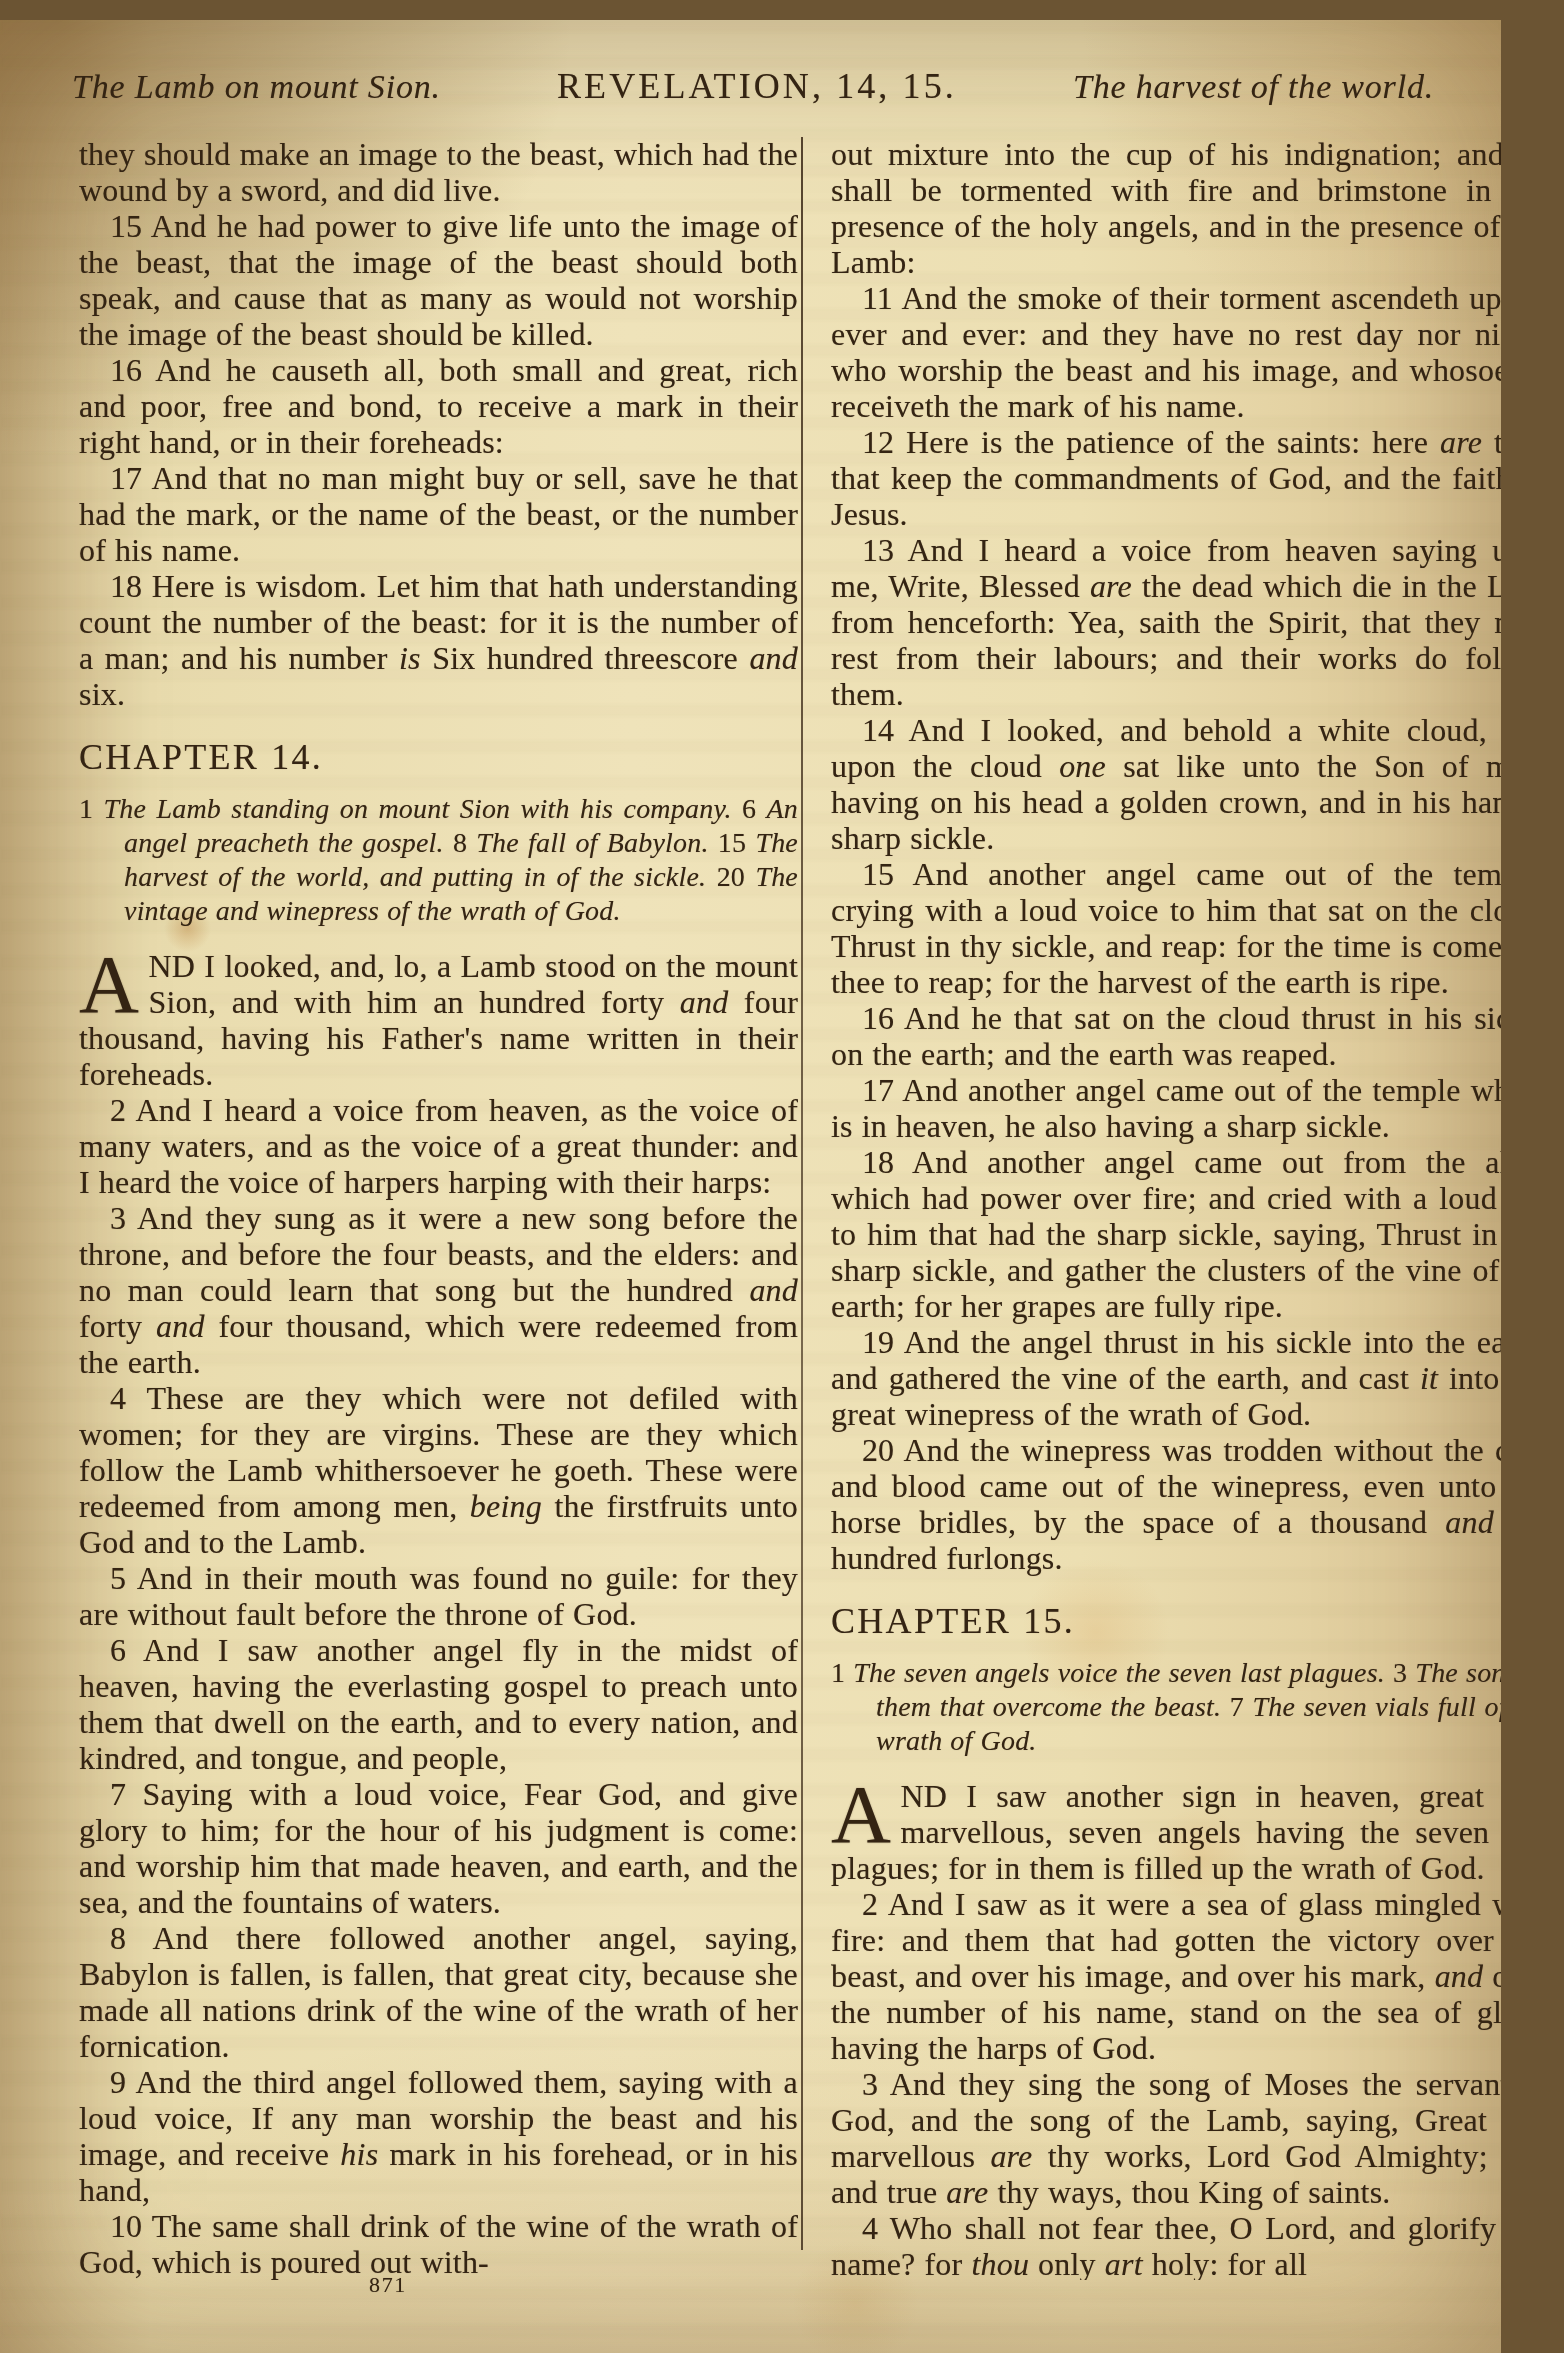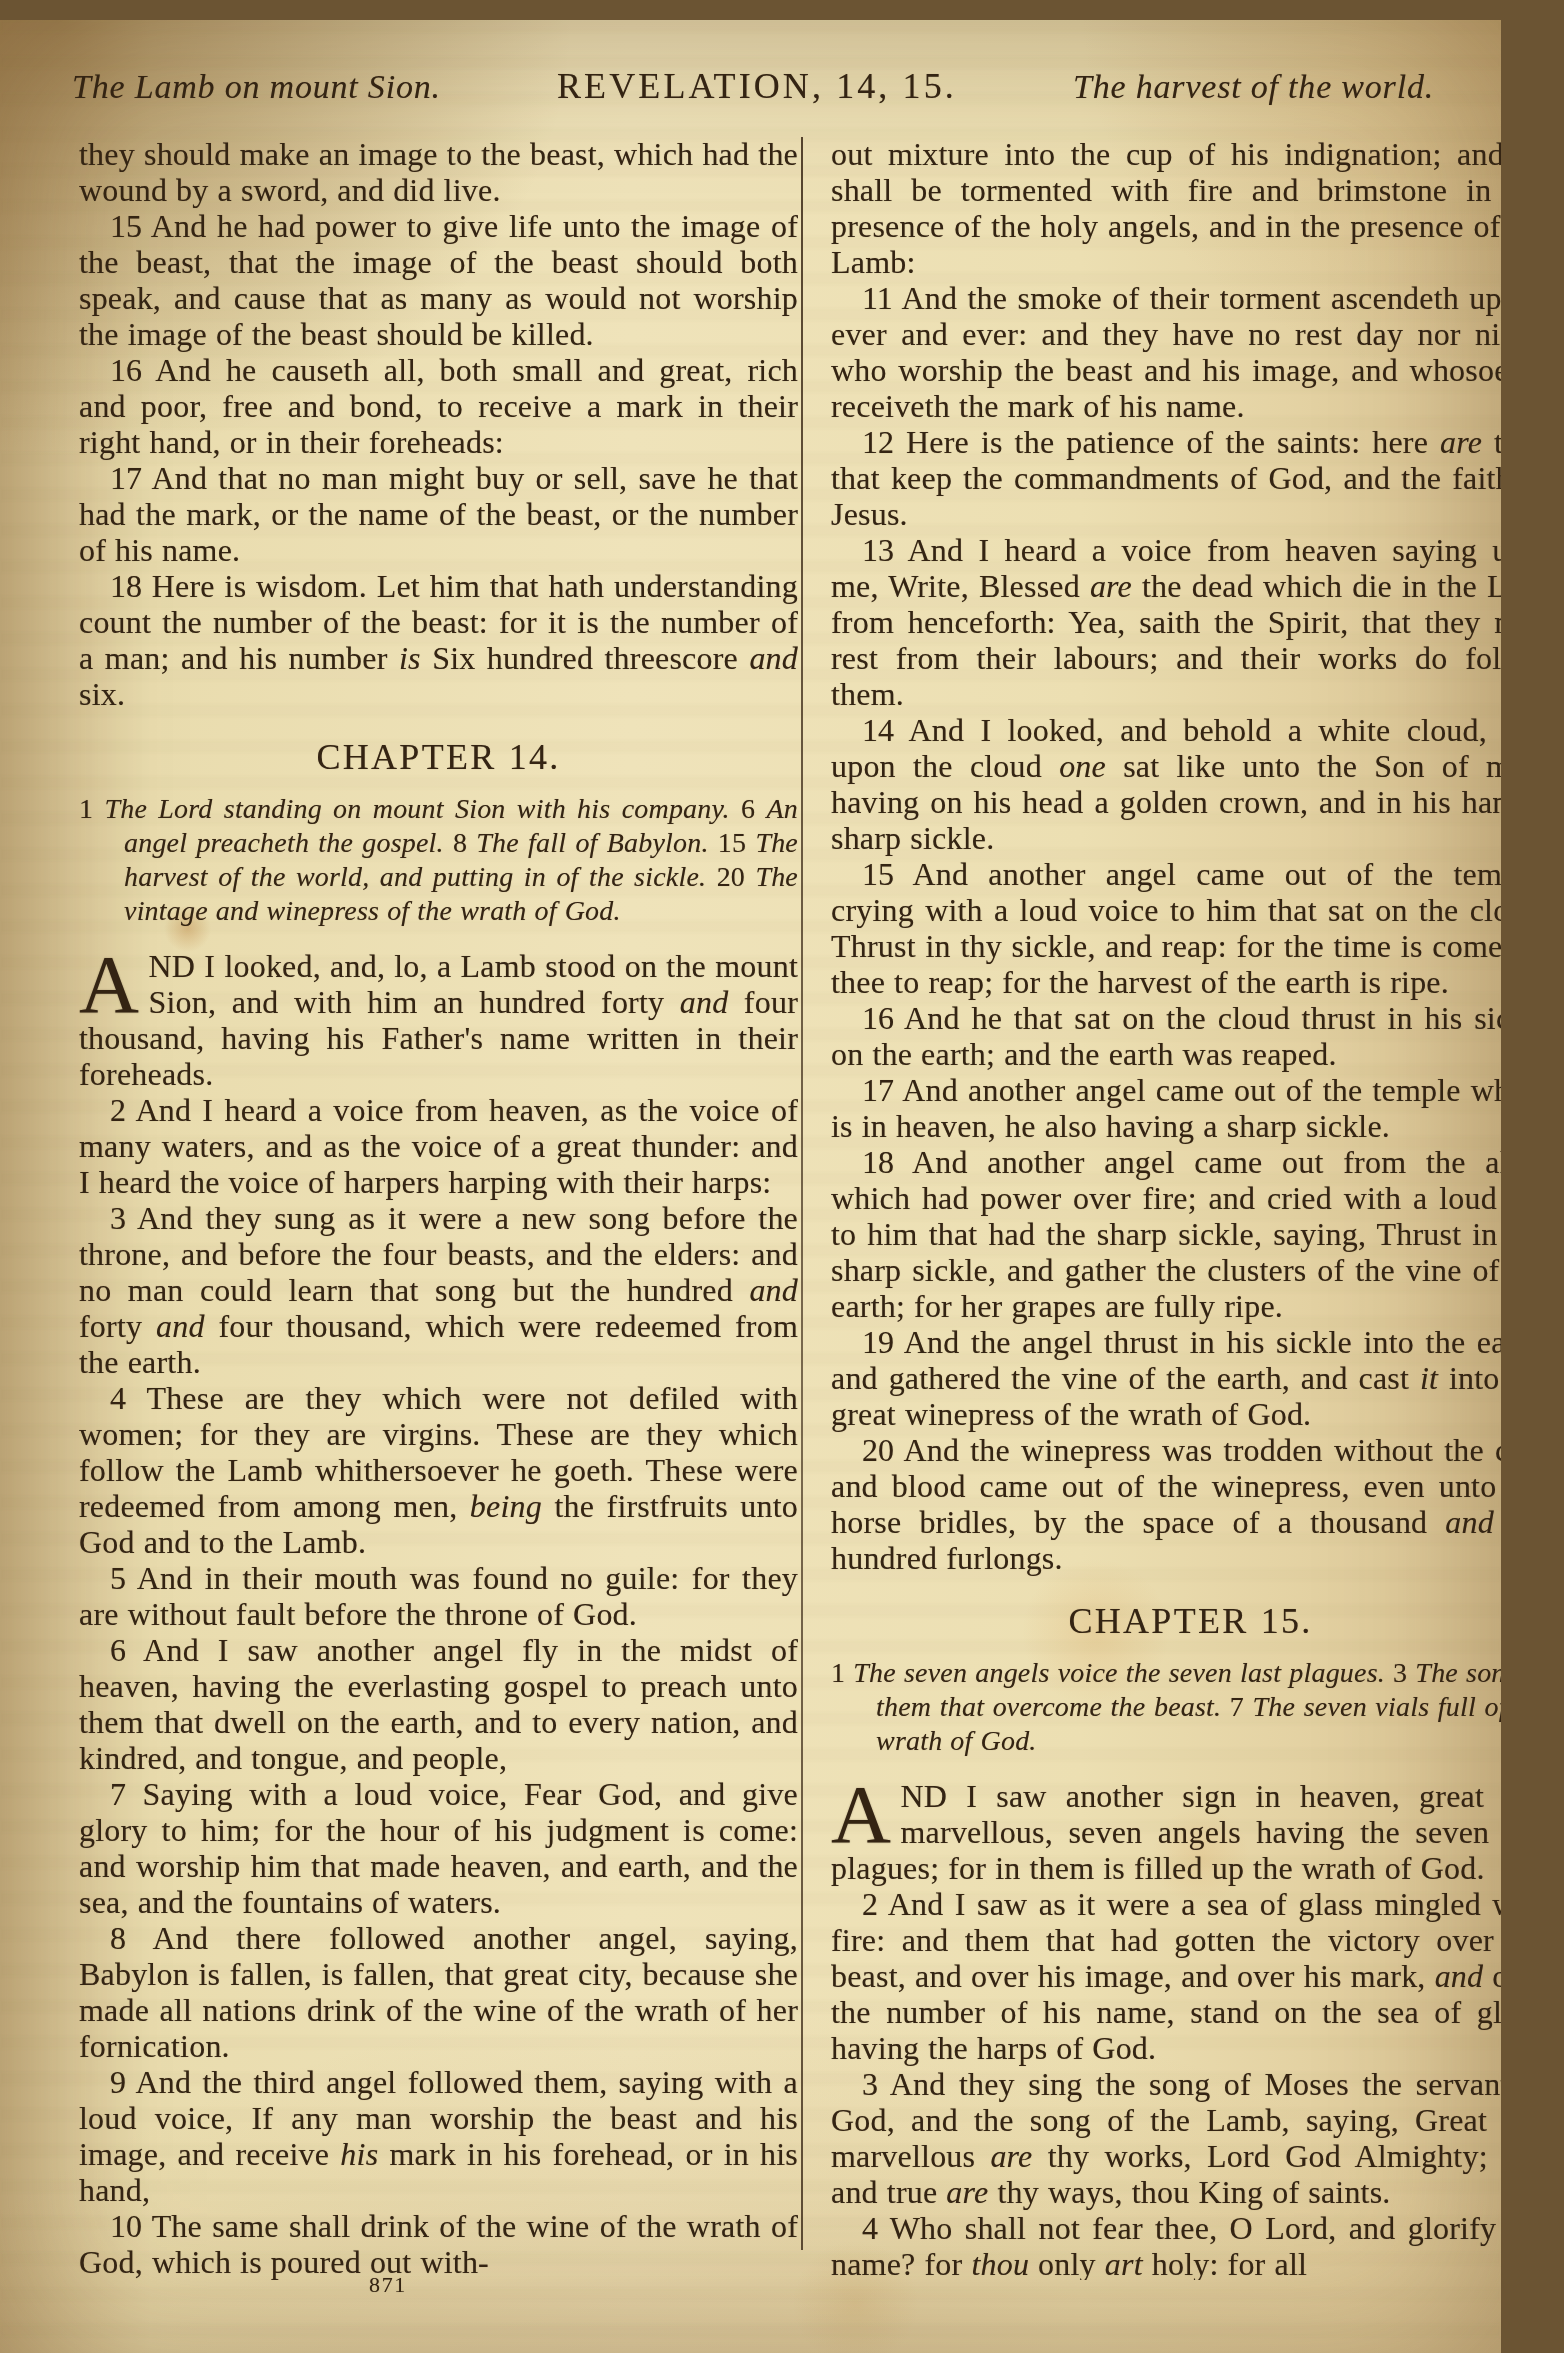--- a/index.html
+++ b/index.html
@@ -37,21 +37,21 @@
        font-size:32px;line-height:36px;text-align:justify;
        letter-spacing:0.2px;word-spacing:0.8px;
        text-shadow:0 0 0.8px rgba(52,36,19,.38);}
   .divider{position:absolute;top:117px;left:801px;width:2.3px;height:2113px;
            background:linear-gradient(180deg,rgba(58,40,22,.85),rgba(58,40,22,.65) 60%,rgba(58,40,22,.8));}
   .vs{margin:0;text-indent:31px;}
   .vs.cont{text-indent:0;}
   .vs.opener{text-indent:0;}
   .vnum{letter-spacing:0;}
   .chapter{margin:27px 0 17px 0;font-size:36px;font-weight:400;
-           text-align:center;text-indent:0;letter-spacing:2.3px;}
+           text-indent:0;letter-spacing:2.3px;}
   .summary{margin:0 0 20.3px 0;font-size:28px;line-height:34px;
            padding-left:45px;text-indent:-45px;text-align:justify;}
   .dropcap{float:left;font-size:83px;line-height:67px;height:69px;
            margin:2.3px 9.4px 0 0;text-shadow:0 0 1.6px rgba(52,36,19,.4);}
   .page-number{position:absolute;top:2252px;left:310px;width:156px;
                text-align:center;font-size:22px;letter-spacing:1.6px;
                text-shadow:0 0 0.8px rgba(52,36,19,.38);}
   i{font-style:italic;}
 </style>
 </head>
@@ -69,21 +69,21 @@
   <div class="divider"></div>
 
   <main class="columns">
     <section class="col" id="col-left">
         <p class="vs cont">they should make an image to the beast, which had the wound by a sword, and did live.</p>
         <p class="vs"><span class="vnum">15</span> And he had power to give life unto the image of the beast, that the image of the beast should both speak, and cause that as many as would not worship the image of the beast should be killed.</p>
         <p class="vs"><span class="vnum">16</span> And he causeth all, both small and great, rich and poor, free and bond, to receive a mark in their right hand, or in their foreheads:</p>
         <p class="vs"><span class="vnum">17</span> And that no man might buy or sell, save he that had the mark, or the name of the beast, or the number of his name.</p>
         <p class="vs"><span class="vnum">18</span> Here is wisdom.  Let him that hath understanding count the number of the beast: for it is the number of a man; and his number <i>is</i> Six hundred threescore <i>and</i> six.</p>
         <h2 class="chapter">CHAPTER 14.</h2>
-        <p class="summary">1 <i>The Lord standing on mount Sion with his company.</i> 6 <i>An angel preacheth the gospel.</i> 8 <i>The fall of Babylon.</i> 15 <i>The harvest of the world, and putting in of the sickle.</i> 20 <i>The vintage and winepress of the wrath of God.</i></p>
+        <p class="summary">1 <i>The Lamb standing on mount Sion with his company.</i> 6 <i>An angel preacheth the gospel.</i> 8 <i>The fall of Babylon.</i> 15 <i>The harvest of the world, and putting in of the sickle.</i> 20 <i>The vintage and winepress of the wrath of God.</i></p>
         <p class="vs opener"><span class="dropcap">A</span>ND I looked, and, lo, a Lamb stood on the mount Sion, and with him an hundred forty <i>and</i> four thousand, having his Father's name written in their foreheads.</p>
         <p class="vs"><span class="vnum">2</span> And I heard a voice from heaven, as the voice of many waters, and as the voice of a great thunder: and I heard the voice of harpers harping with their harps:</p>
         <p class="vs"><span class="vnum">3</span> And they sung as it were a new song before the throne, and before the four beasts, and the elders: and no man could learn that song but the hundred <i>and</i> forty <i>and</i> four thousand, which were redeemed from the earth.</p>
         <p class="vs"><span class="vnum">4</span> These are they which were not defiled with women; for they are virgins.  These are they which follow the Lamb whithersoever he goeth.  These were redeemed from among men, <i>being</i> the firstfruits unto God and to the Lamb.</p>
         <p class="vs"><span class="vnum">5</span> And in their mouth was found no guile: for they are without fault before the throne of God.</p>
         <p class="vs"><span class="vnum">6</span> And I saw another angel fly in the midst of heaven, having the everlasting gospel to preach unto them that dwell on the earth, and to every nation, and kindred, and tongue, and people,</p>
         <p class="vs"><span class="vnum">7</span> Saying with a loud voice, Fear God, and give glory to him; for the hour of his judgment is come: and worship him that made heaven, and earth, and the sea, and the fountains of waters.</p>
         <p class="vs"><span class="vnum">8</span> And there followed another angel, saying, Babylon is fallen, is fallen, that great city, because she made all nations drink of the wine of the wrath of her fornication.</p>
         <p class="vs"><span class="vnum">9</span> And the third angel followed them, saying with a loud voice, If any man worship the beast and his image, and receive <i>his</i> mark in his forehead, or in his hand,</p>
         <p class="vs"><span class="vnum">10</span> The same shall drink of the wine of the wrath of God, which is poured out with-</p>

